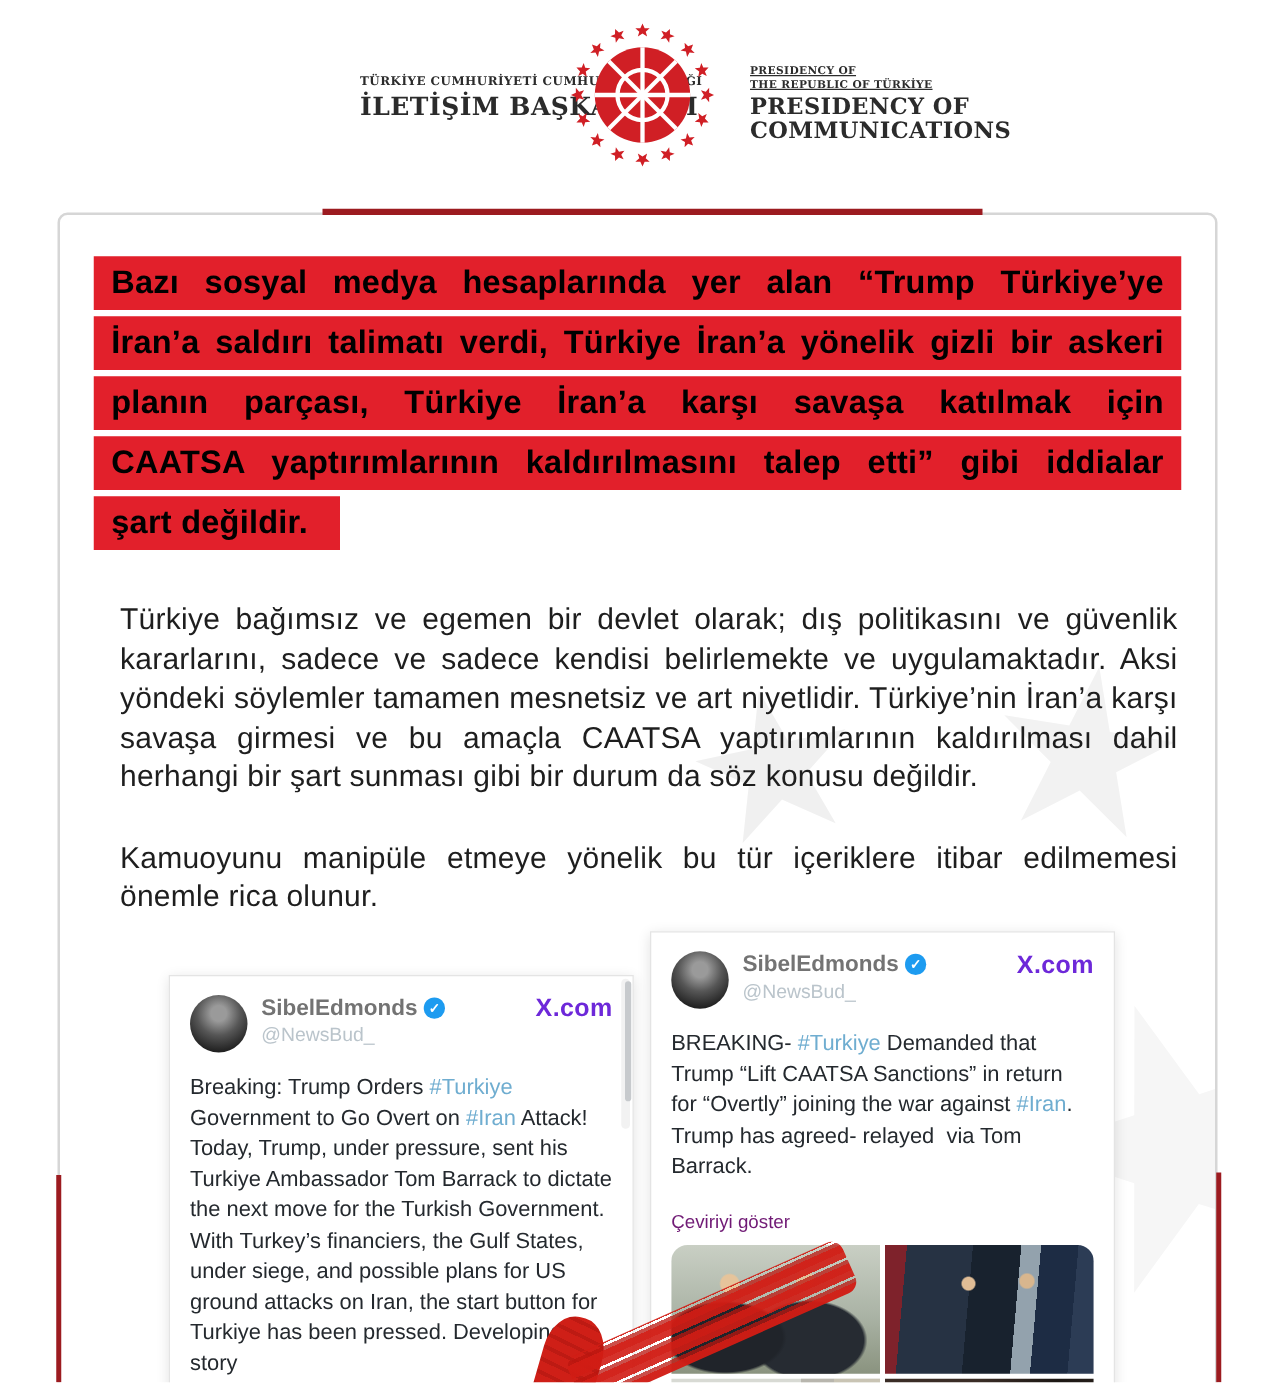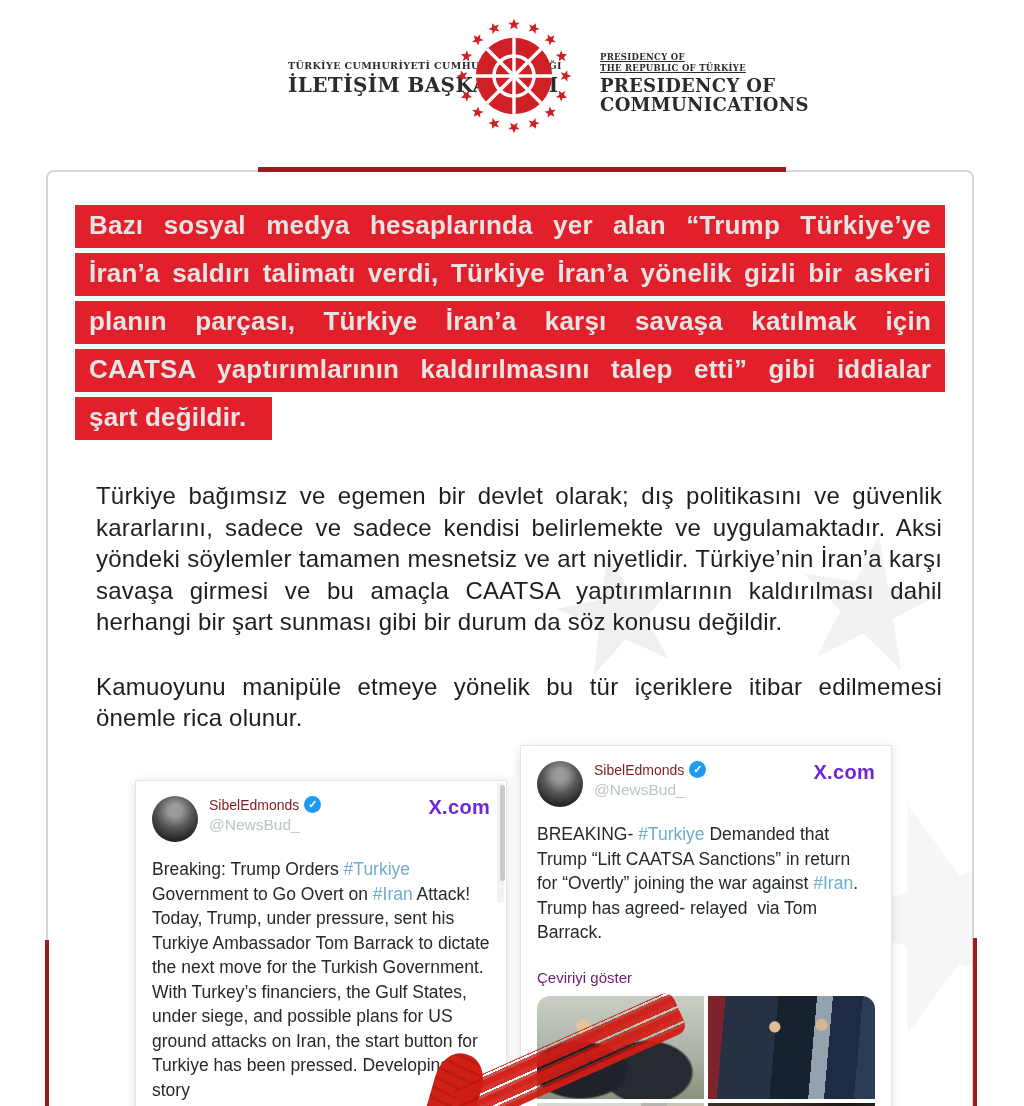--- a/index.html
+++ b/index.html
@@ -24,21 +24,21 @@
   .wm1{left:500px;top:360px;font-size:160px;transform:rotate(-12deg);}
   .wm2{left:740px;top:340px;font-size:180px;transform:rotate(9deg);color:#f2f2f2;}
   .wm3{left:760px;top:590px;font-size:300px;transform:rotate(-18deg);color:#f6f6f6;}
   .accent{position:absolute;background:#9c1b20;z-index:4;}
   .accent-top{left:258px;top:167px;width:528px;height:5px;}
   .accent-left{left:45px;top:940px;width:4px;height:166px;}
   .accent-right{left:973px;top:938px;width:4px;height:168px;}
   
   .banner{position:relative;z-index:1;margin:33px 27px 0 27px;}
   .banner-line{
-    display:block;background:#e2202b;color:#e5e5e5;
+    display:block;background:#e2202b;color:#000000;
     font-size:26px;font-weight:bold;letter-spacing:.2px;
     padding:5px 14px 7px 14px;margin-bottom:5px;
     text-align:justify;text-align-last:justify;
   }
   .banner-line.short{display:inline-block;text-align:left;text-align-last:left;padding-right:26px;}
   
   .bodytext{position:relative;z-index:1;margin:35px 30px 0 32px;color:#1e1e1e;
     font-size:24px;line-height:31.5px;text-align:justify;letter-spacing:.2px;}
   .bodytext p{margin:0 0 33px 16px;}
   
@@ -46,21 +46,21 @@
     position:absolute;background:#ffffff;border:1px solid #e4e4e4;
     box-shadow:0 2px 10px rgba(0,0,0,.12);padding:15px 16px;z-index:5;
   }
   .tweet-left{left:135px;top:780px;width:338px;height:340px;}
   .tweet-right{left:520px;top:745px;width:338px;height:375px;}
   .t-head{display:flex;align-items:flex-start;}
   .avatar{width:46px;height:46px;border-radius:50%;flex:0 0 46px;
     background:radial-gradient(circle at 50% 32%,#9a9a9a 0 16%,#565656 45%,#1f1f1f 80%);}
   .t-id{margin-left:11px;}
   .t-name-row{display:flex;align-items:center;gap:5px;}
-  .t-name{font-size:14px;font-weight:normal;color:#7f1d1d;}
+  .t-name{font-size:18px;font-weight:bold;color:#737373;}
   .badge{width:17px;height:17px;border-radius:50%;background:#1d9bf0;color:#fff;
     display:inline-flex;align-items:center;justify-content:center;font-size:11px;font-weight:bold;}
   .t-handle{font-size:15.5px;color:#bac4cb;margin-top:3px;}
   .t-source{margin-left:auto;font-size:20px;font-weight:bold;color:#6d28d9;letter-spacing:.3px;}
   .t-body{margin-top:15px;font-size:17.5px;line-height:24.5px;color:#24292e;white-space:pre-wrap;}
   .t-body .tag{color:#6fadd0;}
   .t-translate{margin-top:24px;font-size:15px;color:#701a75;}
   .scrollbar-track{position:absolute;right:2px;top:2px;width:7px;height:120px;background:#f2f2f2;border-radius:4px;}
   .scrollbar-thumb{position:absolute;right:1px;top:4px;width:5px;height:96px;background:#c7cacd;border-radius:3px;}
   

